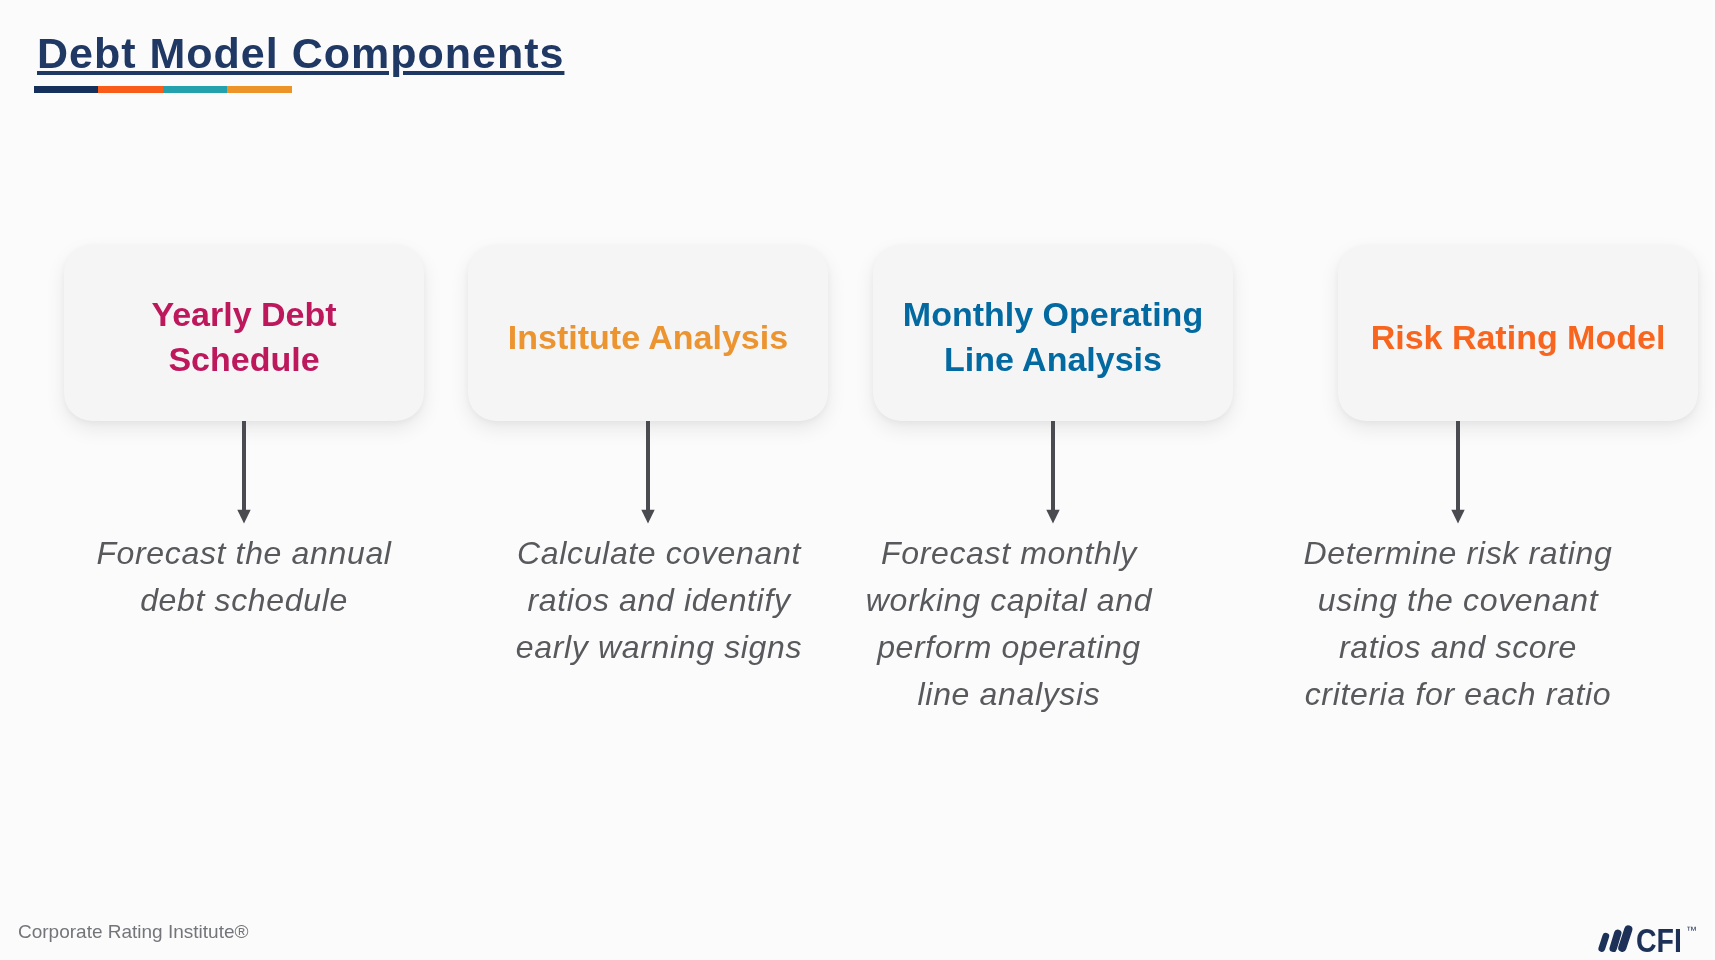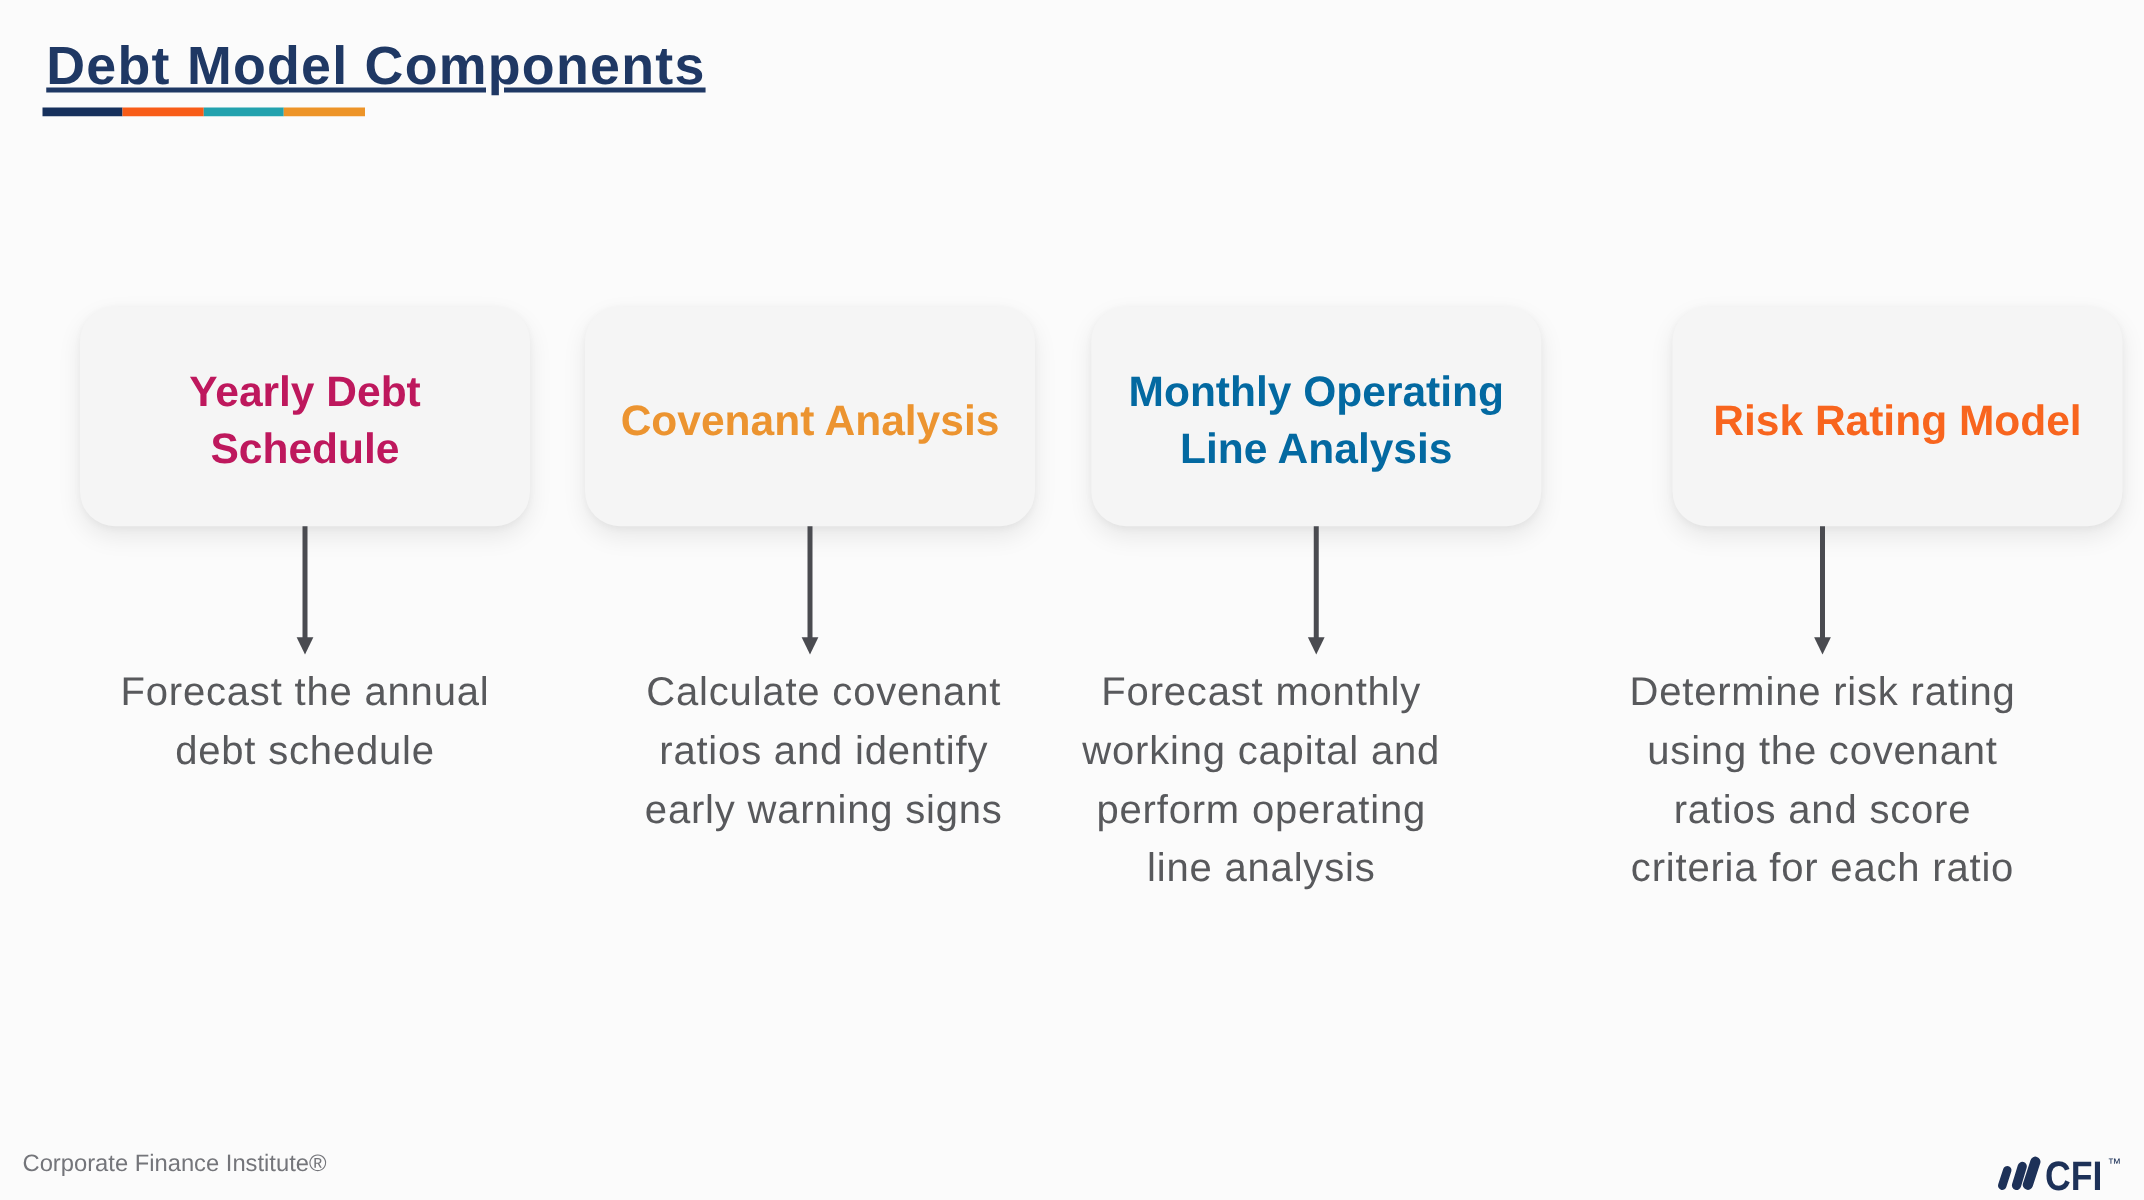--- a/index.html
+++ b/index.html
@@ -29,39 +29,40 @@
     padding-top:8px;box-sizing:border-box;
   }
   .c1{left:64px;color:#be185d;}
   .c2{left:468px;color:#ec9430;}
   .c3{left:873px;color:#0369a1;}
   .c4{left:1338px;color:#f8651e;}
   .desc{
     position:absolute;top:530px;width:400px;
     text-align:center;font-size:32px;line-height:47px;color:#58595c;
     letter-spacing:0.65px;
+    font-style:italic;
   }
   .d1{left:44px;}
   .d2{left:459px;}
   .d3{left:809px;}
   .d4{left:1258px;}
   .footer{
     position:absolute;left:18px;top:921px;
     font-size:19px;color:#74757a;
   }
   .arrows{position:absolute;left:0;top:0;}
   .logo{position:absolute;}
 </style>
 </head>
 <body>
   <div class="title">Debt Model Components</div>
   <div class="bar"><span class="b1"></span><span class="b2"></span><span class="b3"></span><span class="b4"></span></div>
 
   <div class="card c1">Yearly Debt<br>Schedule</div>
-  <div class="card c2">Covenant Analysis</div>
+  <div class="card c2">Institute Analysis</div>
   <div class="card c3">Monthly Operating<br>Line Analysis</div>
   <div class="card c4">Risk Rating Model</div>
 
   <svg class="arrows" width="1715" height="960" viewBox="0 0 1715 960">
     <g stroke="#4a4b50" stroke-width="4">
       <line x1="244" y1="421" x2="244" y2="511"></line>
       <line x1="648" y1="421" x2="648" y2="511"></line>
       <line x1="1053" y1="421" x2="1053" y2="511"></line>
       <line x1="1458" y1="421" x2="1458" y2="511"></line>
     </g>
@@ -71,21 +72,21 @@
       <path d="M1053 523.5 L1046.3 509.8 L1059.7 509.8 Z"></path>
       <path d="M1458 523.5 L1451.3 509.8 L1464.7 509.8 Z"></path>
     </g>
   </svg>
 
   <div class="desc d1">Forecast the annual<br>debt schedule</div>
   <div class="desc d2">Calculate covenant<br>ratios and identify<br>early warning signs</div>
   <div class="desc d3">Forecast monthly<br>working capital and<br>perform operating<br>line analysis</div>
   <div class="desc d4">Determine risk rating<br>using the covenant<br>ratios and score<br>criteria for each ratio</div>
 
-  <div class="footer">Corporate Finance Institute®</div>
+  <div class="footer">Corporate Rating Institute®</div>
 
   <svg class="logo" width="125" height="44" viewBox="1585 916 125 44" style="position:absolute;left:1585px;top:916px;">
     <g stroke="#1d3158" stroke-linecap="round" fill="none">
       <line x1="1601.8" y1="948.5" x2="1605.8" y2="936.2" stroke-width="6.8"></line>
       <line x1="1613.2" y1="948.3" x2="1617.8" y2="933.2" stroke-width="7.4"></line>
       <line x1="1622.3" y1="947.8" x2="1628.3" y2="929.4" stroke-width="8.2"></line>
     </g>
     <text x="1636" y="952" fill="#1d3158" font-family="Liberation Sans, sans-serif" font-size="33" font-weight="bold" textLength="46" lengthAdjust="spacingAndGlyphs">CFI</text>
     <text x="1686" y="934" fill="#1d3158" font-family="Liberation Sans, sans-serif" font-size="11">™</text>
   </svg>

